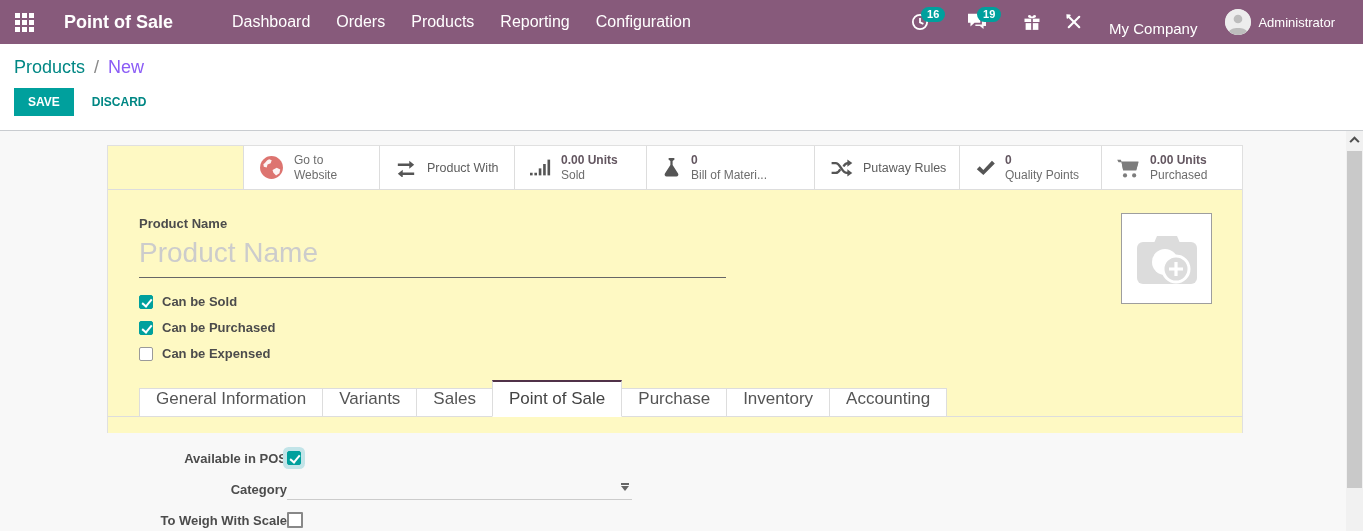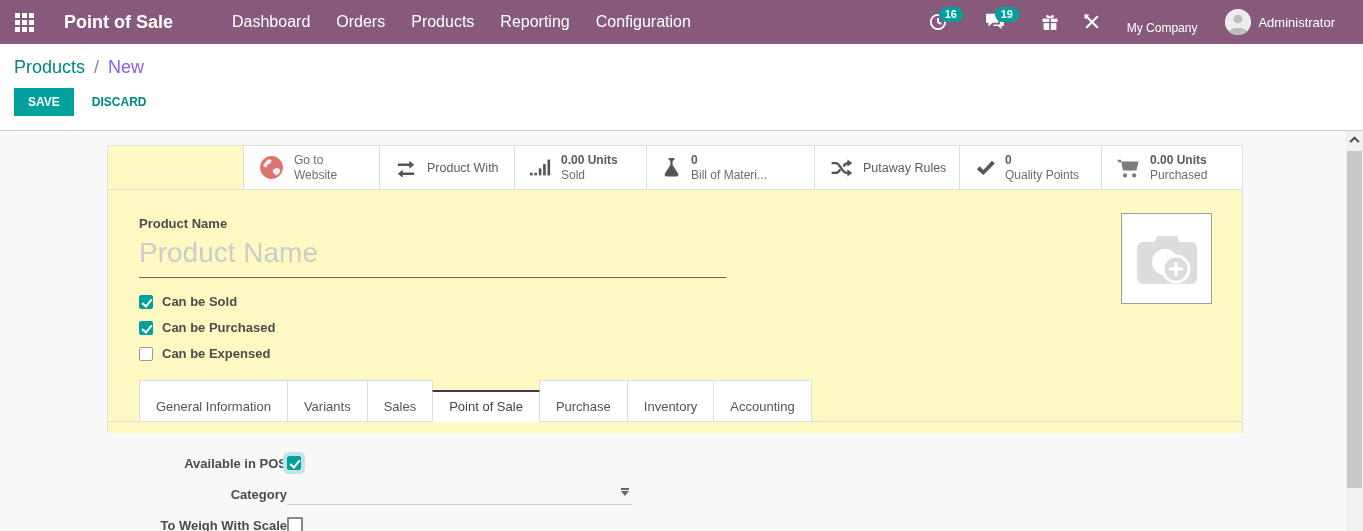--- a/index.html
+++ b/index.html
@@ -11,21 +11,21 @@
   
   .navbar { height:44px; background:#875A7B; color:#fff; display:flex; align-items:center; }
   .apps-btn { width:48px; height:44px; display:flex; align-items:center; justify-content:center; cursor:pointer; }
   .app-title { font-size:18px; font-weight:bold; margin:0 46px 0 16px; white-space:nowrap; }
   .nav-menu { display:flex; height:44px; }
   .nav-item { padding:0 13px; line-height:44px; font-size:16px; cursor:pointer; white-space:nowrap; }
   .systray { margin-left:auto; display:flex; align-items:center; height:44px; padding-right:28px; }
   .tray-icon { position:relative; padding:0 12px; height:44px; display:flex; align-items:center; cursor:pointer; }
   .badge { position:absolute; top:7px; left:22px; background:#00A09D; color:#fff; font-size:11px; font-weight:bold;
            border-radius:9px; padding:1px 6px 2px; line-height:12px; }
-  .company-name { font-size:12px; padding:0 14px; cursor:pointer; white-space:nowrap;margin-top:12px; }
+  .company-name { font-size:15px; padding:0 14px; cursor:pointer; white-space:nowrap;margin-top:12px; }
   .user-menu { display:flex; align-items:center; padding-left:14px; cursor:pointer; }
   .avatar { width:26px; height:26px; border-radius:50%; overflow:hidden; margin-right:7px; background:#e9e9e9; }
   .user-name { font-size:13px; white-space:nowrap; }
   
   .control-panel { height:87px; background:#fff; border-bottom:1px solid #c9ccd0; padding:11px 0 0 14px; }
   .breadcrumb { font-size:18px; line-height:24px; }
   .bc-parent { color:#008784; cursor:pointer; }
   .bc-sep { color:#888; padding:0 4px; }
   .bc-current { color:#8b5cf6; }
   .cp-buttons { margin-top:9px; display:flex; align-items:center; }
@@ -57,21 +57,21 @@
   .checkbox { width:14px; height:14px; border:1px solid #9a9a9a; border-radius:2px; background:#fff;
               position:relative; cursor:pointer; flex:none; }
   .checkbox.checked { background:#00A09D; border-color:#00A09D; }
   .checkbox.checked::after { content:""; position:absolute; left:4px; top:1px; width:4px; height:8px;
               border:solid #fff; border-width:0 2px 2px 0; transform:rotate(40deg); }
   .cb-label { margin-left:9px; font-size:13px; font-weight:bold; color:#4c4c4c; }
   .image-box { position:absolute; top:67px; right:30px; width:91px; height:91px; border:1px solid #9e9e9e;
                display:flex; align-items:center; justify-content:center; cursor:pointer; background:#fff; }
   
   .tabs-row { display:flex; align-items:flex-end; margin-top:19px; padding-left:31px; border-bottom:1px solid #ddd; }
-  .tab { padding:18px 16px 7px; font-size:13px; color:#555; background:#fff; border:1px solid #ddd;
+  .tab { padding:0 16px 7px; font-size:17px; color:#555; background:#fff; border:1px solid #ddd;
          border-top:1px solid #ddd; margin-right:-1px; margin-bottom:-1px; cursor:pointer; white-space:nowrap;
          position:relative; }
   .tab.active { border-top:2px solid #503148; border-bottom:1px solid #fff; color:#444; z-index:2; padding-top:7px; }
   
   .tab-pane { padding:30px 0 0 31px; }
   .pos-row { display:flex; align-items:center; margin-bottom:9px; min-height:22px;text-align:right; }
   .pos-label { width:148px; font-size:13px; font-weight:bold; color:#4c4c4c; flex:none; }
   .checkbox.focus-halo { box-shadow:0 0 0 4px #c2e4e8; }
   .checkbox.big { width:16px; height:16px; border:2px solid #888; border-radius:1px; }
   .dropdown { width:345px; height:22px; border-bottom:1px solid #ccc; position:relative; cursor:pointer; }

